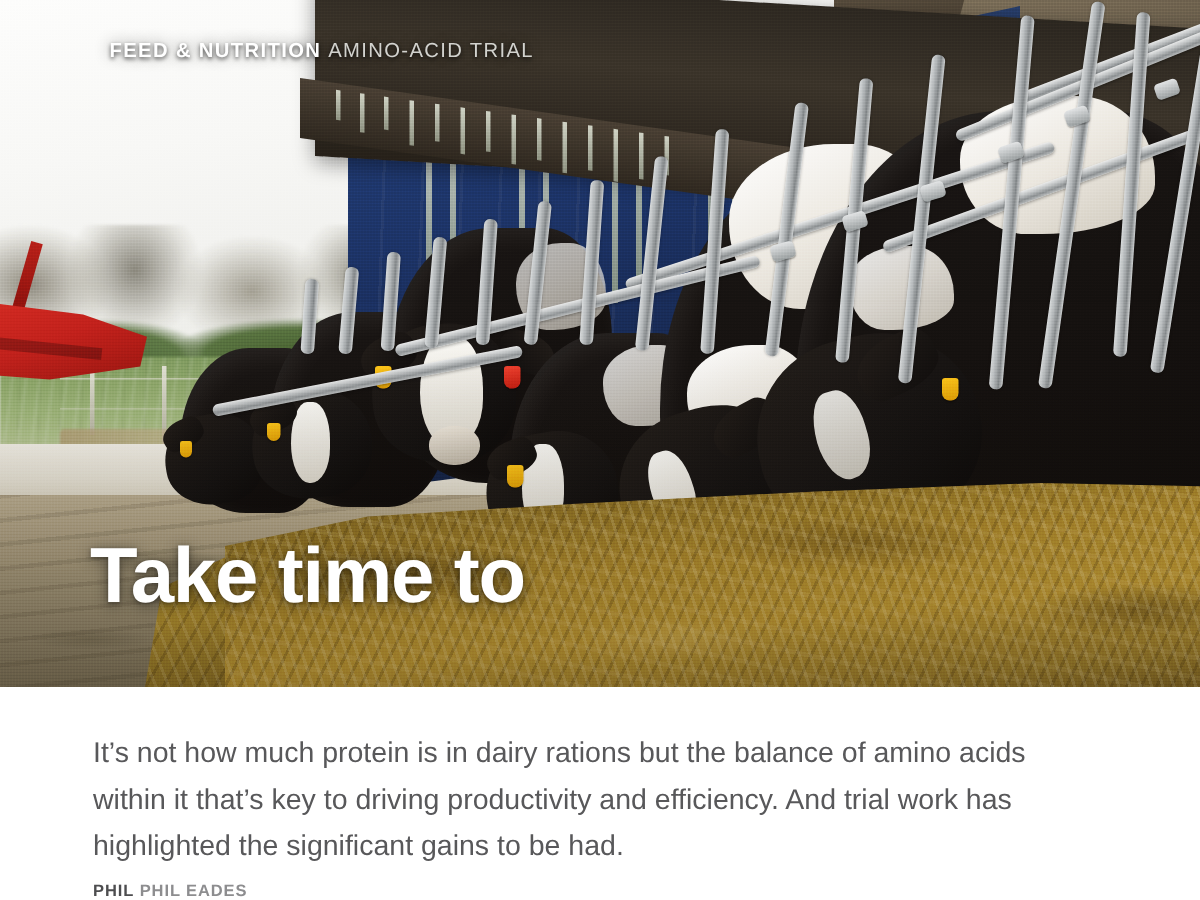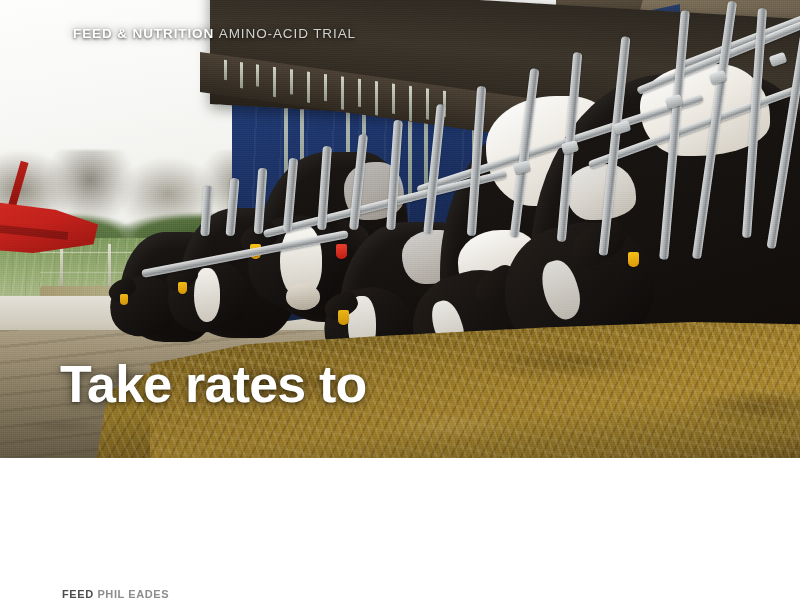--- a/index.html
+++ b/index.html
@@ -686,24 +686,25 @@
 
       <div class="grain"></div>
       <div class="headline-scrim"></div>
     </div>
 
     <div class="kicker">
       <span class="strong">FEED &amp; NUTRITION</span><span class="light">&nbsp;</span><span class="light">AMINO-ACID TRIAL</span>
     </div>
 
     <h1 class="headline">
-      <span class="l1">Take rates to</span>
+      <span class="l1">Take time to</span>
     </h1>
   </div>
 
   <div class="body-block">
+    <p class="standfirst">It’s not how much protein is in dairy rations but the balance of amino acids within it that’s key to driving productivity and efficiency. And trial work has highlighted the significant gains to be had.</p>
     <div class="byline">
-      <span class="lbl">FEED</span>
+      <span class="lbl">PHIL</span>
       <span class="name">PHIL EADES</span>
     </div>
   </div>
 
 </div>
 
 </body></html>

